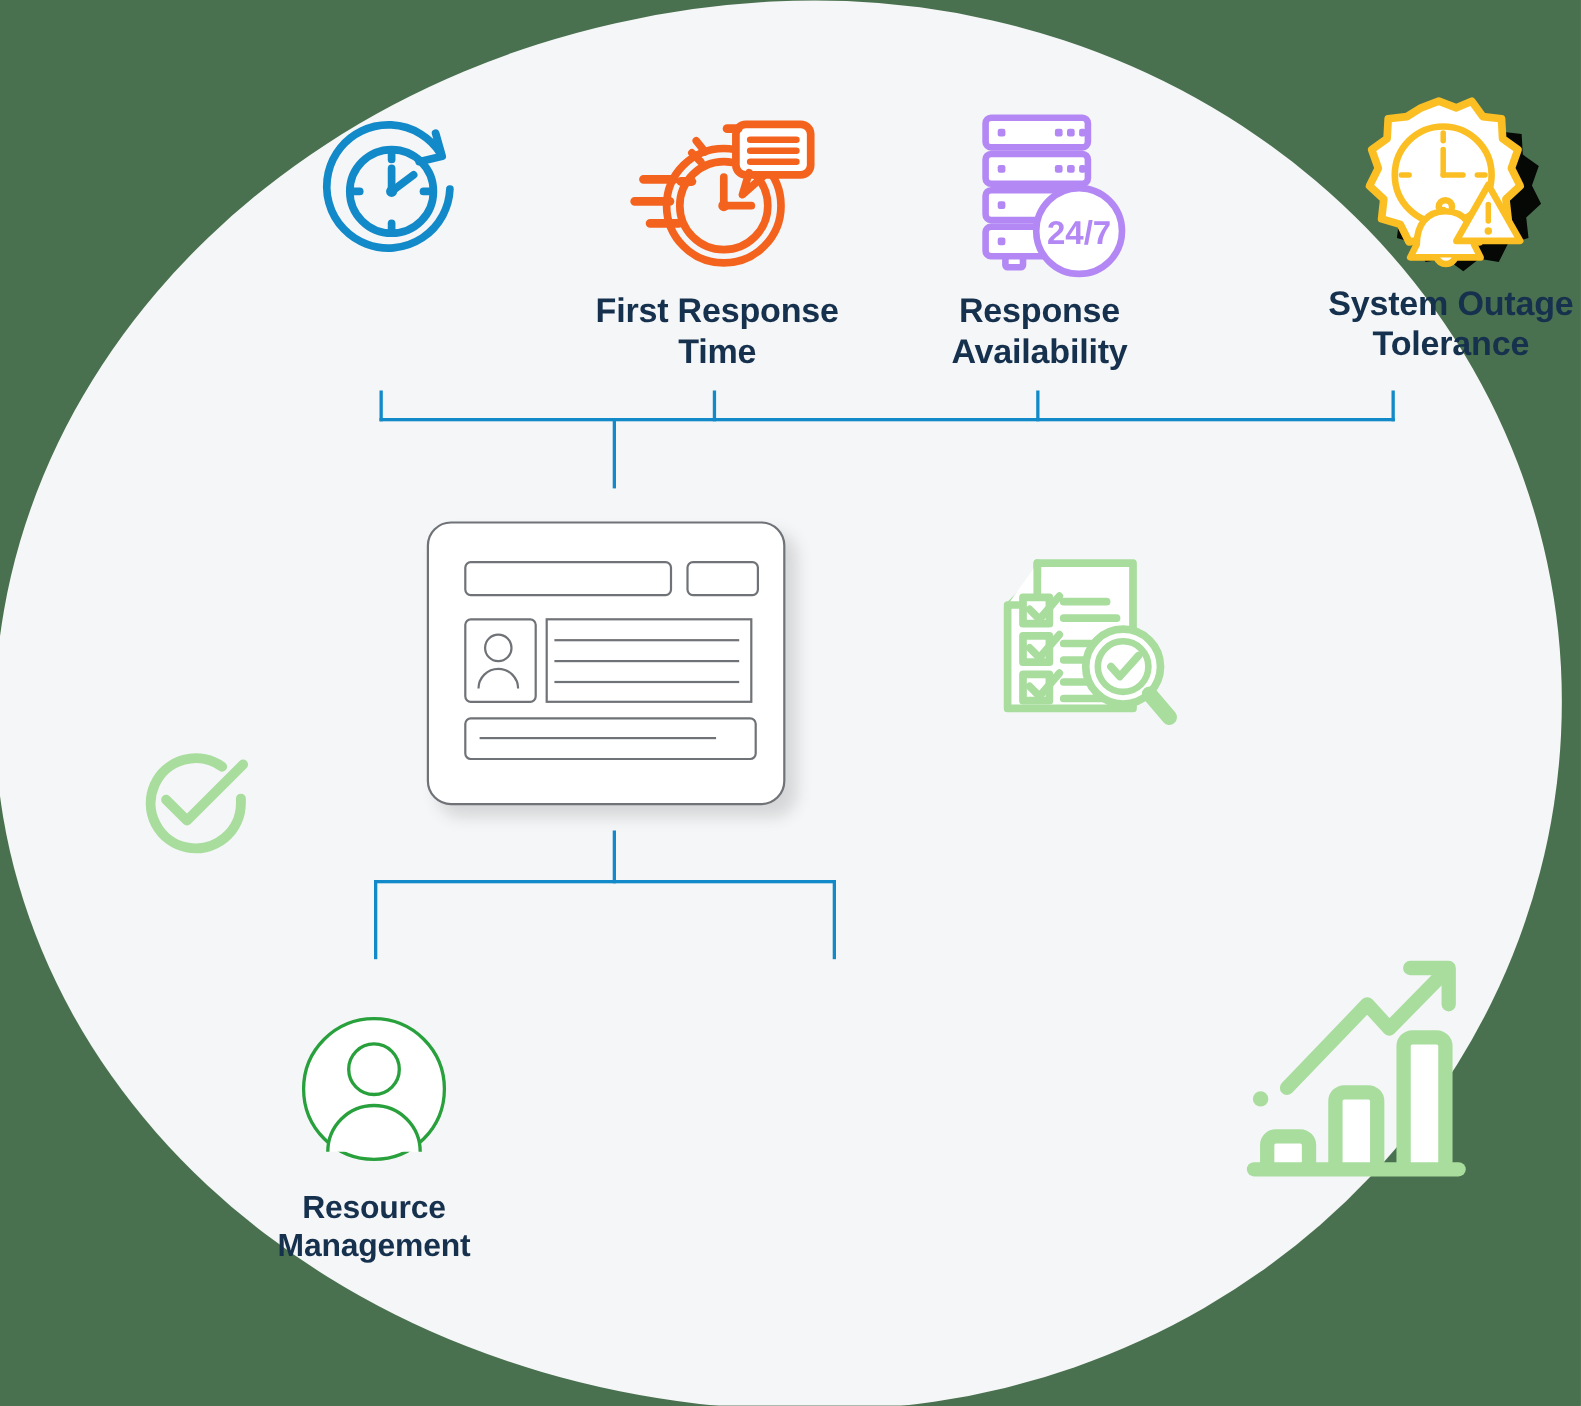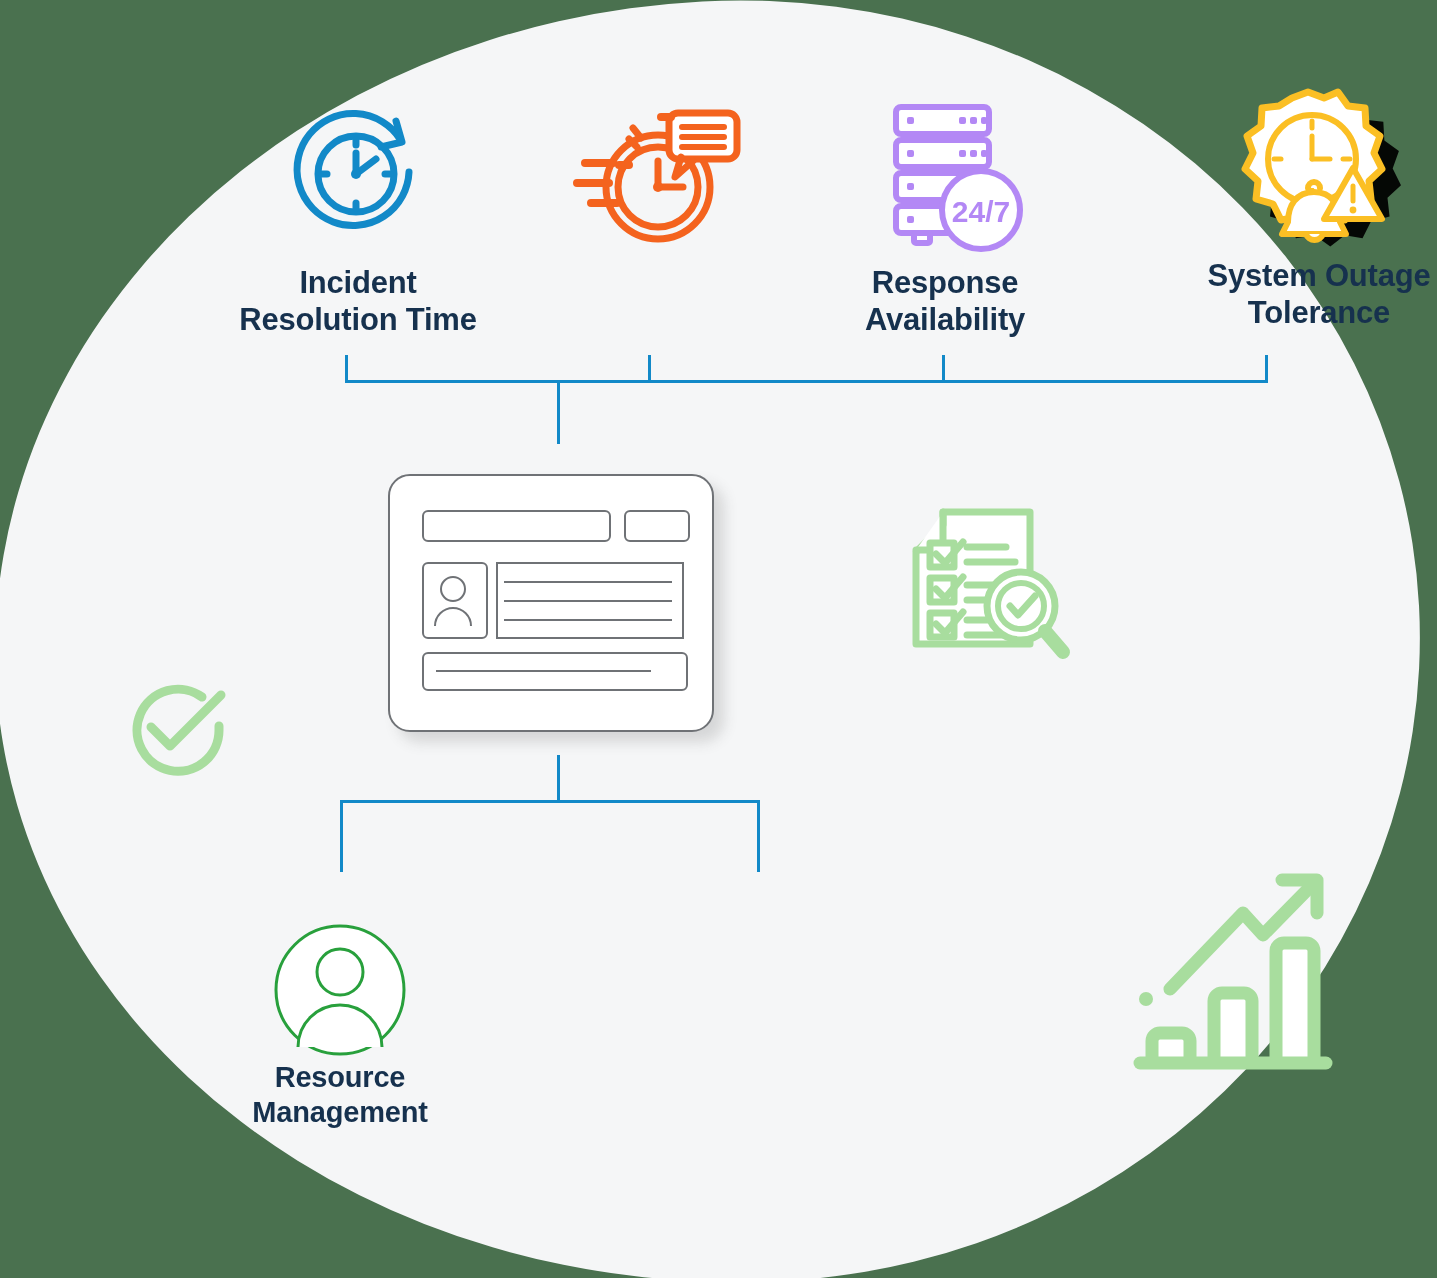--- a/index.html
+++ b/index.html
@@ -67,21 +67,21 @@
     align-items: center;
     justify-content: center;
   }
   .leafnode .cap {
     font-size: 29px;
     font-weight: 700;
     line-height: 1.2;
     color: #16314e;
     letter-spacing: -0.2px;
     white-space: pre-line;
-    margin-top: 5px;
+    margin-top: 26px;
   }
 
   
   #card {
     position: absolute;
     left: 388px;
     top: 474px;
     width: 322px;
     height: 254px;
     background: #ffffff;
@@ -135,22 +135,20 @@
           <path d="M78 79 L78 58" stroke-width="7"></path>
           <path d="M78 79 L98 64" stroke-width="7"></path>
           <circle cx="78" cy="79" r="5" fill="#1289c8" stroke="none"></circle>
           <path d="M78 45 L78 50"></path>
             <path d="M78 108 L78 113"></path>
           <path d="M44 79 L49 79"></path>
             <path d="M107 79 L112 79"></path>
         </g>
       </svg>
     </div>
-    <div class="cap">Incident
-Resolution Time</div>
   </div>
 
   <div class="metric" style="left:522px; top:95px;">
     <div class="ico">
       <svg width="170" height="160" viewBox="0 0 170 160" class="ofl">
         <g fill="none" stroke="#f4631e" stroke-width="7" stroke-linecap="round" stroke-linejoin="round">
           <circle cx="91" cy="92" r="52"></circle>
           <circle cx="91" cy="92" r="40"></circle>
           <path d="M91 92 L91 66"></path>
           <path d="M91 92 L116 92"></path>
@@ -158,20 +156,22 @@
           <path d="M74 43 L66 33 M62 44 L70 52"></path>
           <rect x="102" y="18" width="68" height="46" rx="9" fill="#fff"></rect>
           <path d="M115 32 L157 32 M115 42 L157 42 M115 52 L157 52" stroke-width="6"></path>
           <path d="M114 62 L108 82 L126 66"></path>
           <path d="M94 22 L104 22" stroke-width="8"></path>
           <path d="M18 68 L46 68 M10 88 L42 88 M24 108 L50 108" stroke-width="8"></path>
           <path d="M52 70 L62 70" stroke-width="8"></path>
         </g>
       </svg>
     </div>
+    <div class="cap">First Response
+Time</div>
   </div>
 
   <div class="metric" style="left:815px; top:95px;">
     <div class="ico">
       <svg width="165" height="160" viewBox="0 0 165 160" class="ofl">
         <g fill="#fff" stroke="#b388f5" stroke-width="6" stroke-linecap="round" stroke-linejoin="round">
           <rect x="33" y="12" width="93" height="27" rx="5"></rect>
           <rect x="33" y="45" width="93" height="27" rx="5"></rect>
           <rect x="33" y="78" width="93" height="27" rx="5"></rect>
           <rect x="33" y="111" width="93" height="27" rx="5"></rect>

